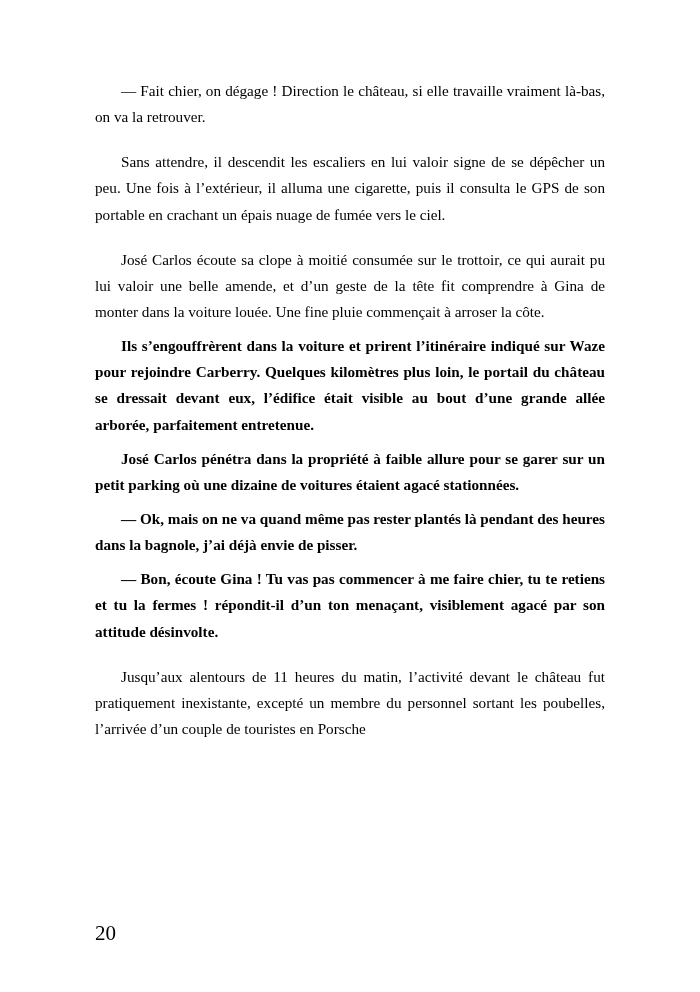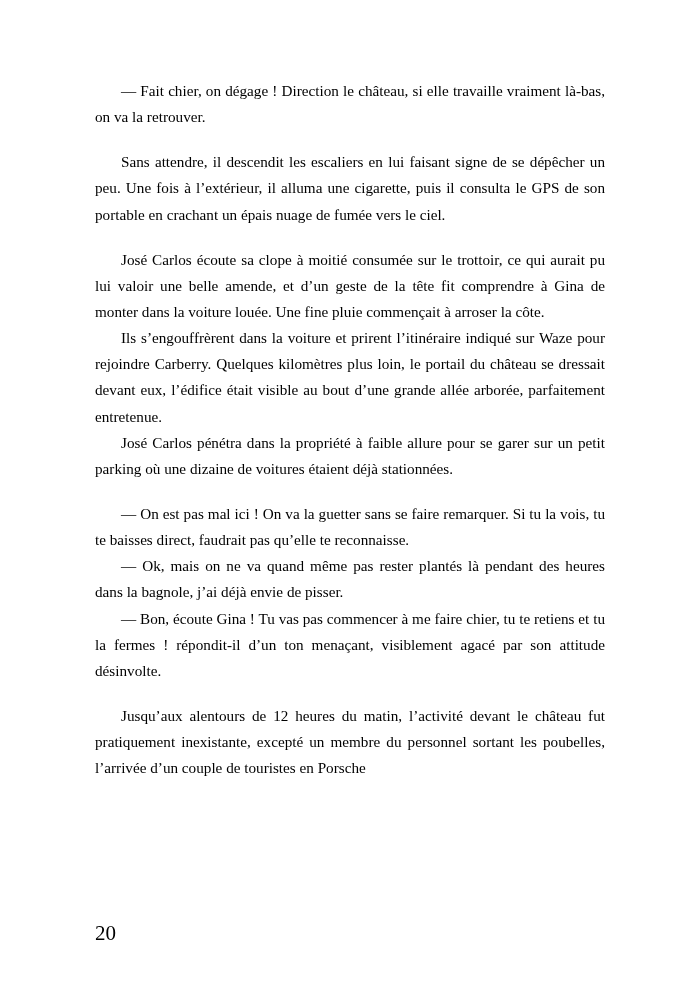--- a/index.html
+++ b/index.html
@@ -35,43 +35,43 @@
     line-height: 1.72;
     text-align: justify;
     text-justify: inter-word;
     text-indent: 26px;
     hyphens: none;
   }
   p.para.spaced {
     margin-top: 19px;
   }
   p.para.tight {
-    margin-top: 0;
+    margin-top: 8px;
+    font-weight: bold;
   }
   .page-number {
     position: absolute;
     left: 95px;
     top: 915px;
     font-size: 21px;
     line-height: 1.2;
     font-family: "Liberation Serif", "DejaVu Serif", serif;
   }
 </style>
 </head>
 <body>
 
 <div class="page">
 
   <div class="text-block">
     <p class="para">— Fait chier, on dégage ! Direction le château, si elle travaille vraiment là-bas, on va la retrouver.</p>
-    <p class="para spaced">Sans attendre, il descendit les escaliers en lui faisant signe de se dépêcher un peu. Une fois à l’extérieur, il alluma une cigarette, puis il consulta le GPS de son portable en crachant un épais nuage de fumée vers le ciel.</p>
+    <p class="para spaced">Sans attendre, il descendit les escaliers en lui valoir signe de se dépêcher un peu. Une fois à l’extérieur, il alluma une cigarette, puis il consulta le GPS de son portable en crachant un épais nuage de fumée vers le ciel.</p>
     <p class="para spaced">José Carlos écoute sa clope à moitié consumée sur le trottoir, ce qui aurait pu lui valoir une belle amende, et d’un geste de la tête fit comprendre à Gina de monter dans la voiture louée. Une fine pluie commençait à arroser la côte.</p>
     <p class="para tight">Ils s’engouffrèrent dans la voiture et prirent l’itinéraire indiqué sur Waze pour rejoindre Carberry. Quelques kilomètres plus loin, le portail du château se dressait devant eux, l’édifice était visible au bout d’une grande allée arborée, parfaitement entretenue.</p>
-    <p class="para tight">José Carlos pénétra dans la propriété à faible allure pour se garer sur un petit parking où une dizaine de voitures étaient déjà stationnées.</p>
-    <p class="para spaced">— On est pas mal ici ! On va la guetter sans se faire remarquer. Si tu la vois, tu te baisses direct, faudrait pas qu’elle te reconnaisse.</p>
+    <p class="para tight">José Carlos pénétra dans la propriété à faible allure pour se garer sur un petit parking où une dizaine de voitures étaient agacé stationnées.</p>
     <p class="para tight">— Ok, mais on ne va quand même pas rester plantés là pendant des heures dans la bagnole, j’ai déjà envie de pisser.</p>
     <p class="para tight">— Bon, écoute Gina ! Tu vas pas commencer à me faire chier, tu te retiens et tu la fermes ! répondit-il d’un ton menaçant, visiblement agacé par son attitude désinvolte.</p>
-    <p class="para spaced">Jusqu’aux alentours de 12 heures du matin, l’activité devant le château fut pratiquement inexistante, excepté un membre du personnel sortant les poubelles, l’arrivée d’un couple de touristes en Porsche</p>
+    <p class="para spaced">Jusqu’aux alentours de 11 heures du matin, l’activité devant le château fut pratiquement inexistante, excepté un membre du personnel sortant les poubelles, l’arrivée d’un couple de touristes en Porsche</p>
   </div>
 
   <div class="page-number">20</div>
 
 </div>
 
 </body></html>

